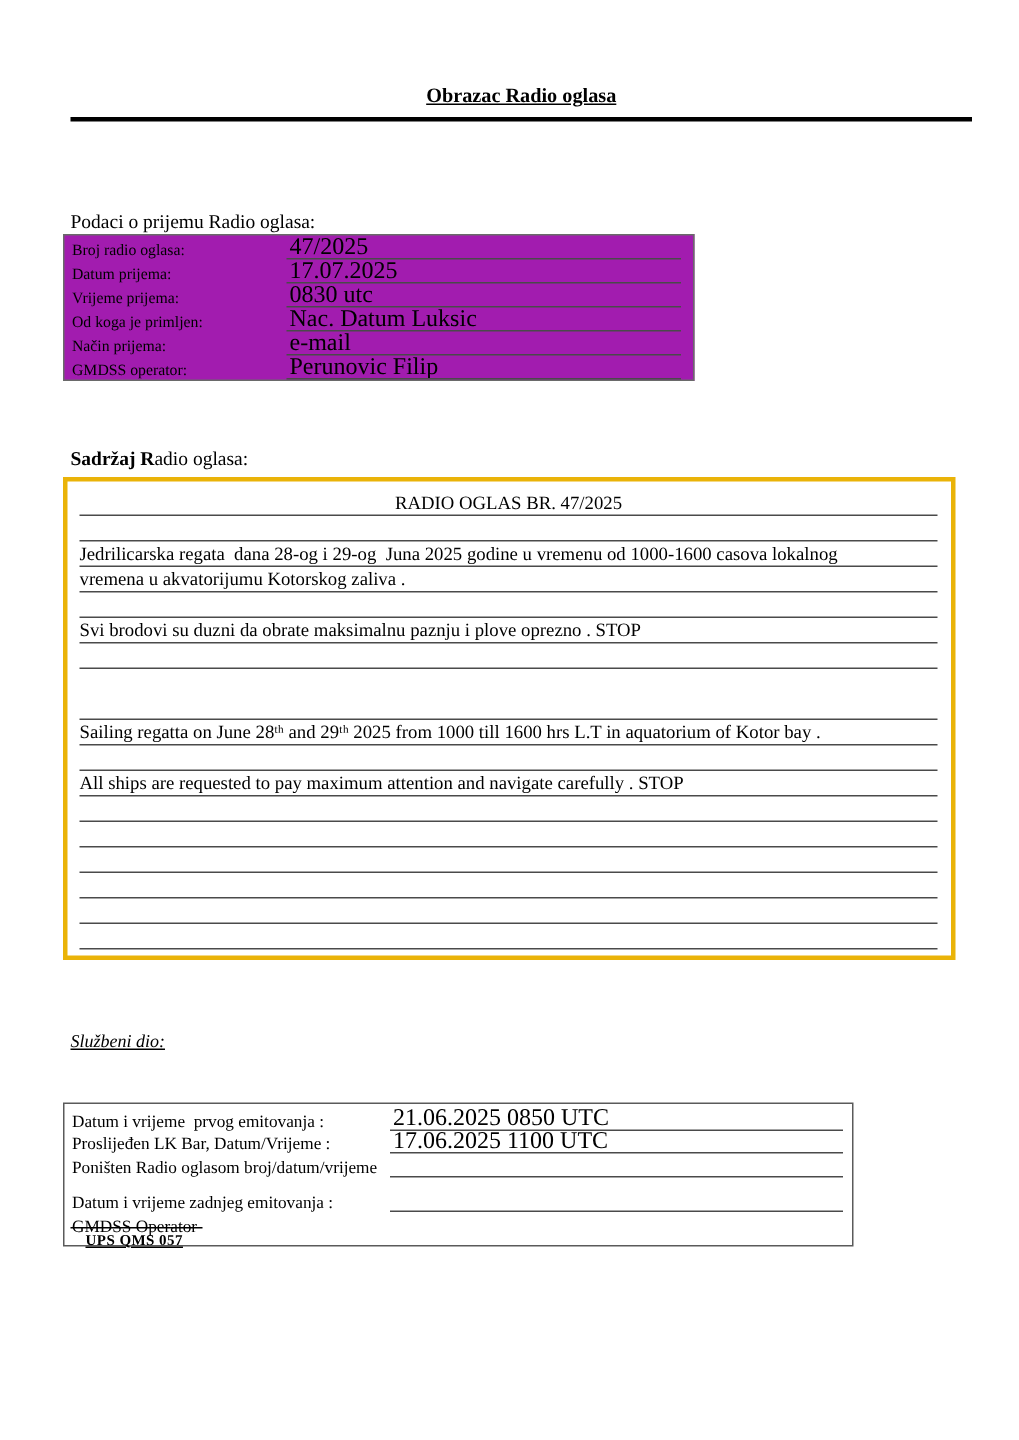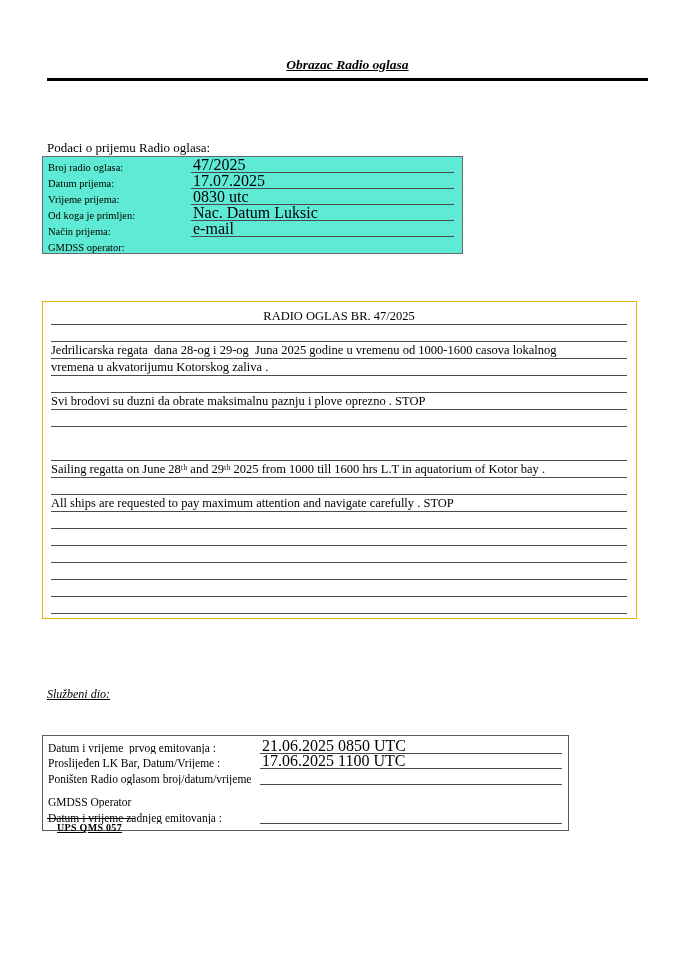--- a/index.html
+++ b/index.html
@@ -5,39 +5,39 @@
   html,body{margin:0;padding:0;}
   body{
     width:679px;height:960px;background:#ffffff;position:relative;
     font-family:"Liberation Serif","DejaVu Serif",serif;color:#000;
     overflow:hidden;
   }
   .title-block{
     position:absolute;left:47px;top:55px;width:601px;
     border-bottom:3px solid #000;text-align:center;padding-bottom:5px;
   }
-  .form-title{font-weight:bold;font-size:13.5px;text-decoration:underline;font-style:italic;}
+  .form-title{font-weight:bold;font-size:13.5px;text-decoration:underline;}
 
   .section-heading{position:absolute;left:47px;font-size:13px;}
   .reception-heading{top:140px;}
   .content-heading{top:298px;}
   .heading-italic{font-weight:bold;}
   .official-heading{top:687px;font-size:12px;font-weight:normal;font-style:italic;text-decoration:underline;}
 
   .reception-table{
     position:absolute;left:42px;top:156px;width:421px;
-    border:1px solid #6a6a6a;box-sizing:border-box;background:#5eead4;
+    border:1px solid #6a6a6a;box-sizing:border-box;background:#a21caf;
   }
   .r-row{display:flex;height:16px;align-items:flex-end;}
   .r-label{width:143px;padding-left:5px;font-size:10.5px;white-space:pre;overflow:hidden;}
   .r-value{flex:1;margin-right:8px;border-bottom:1px solid #4a4a4a;font-size:16px;line-height:15px;padding-left:2px;white-space:pre;overflow:hidden;}
 
   .content-box{
-    position:absolute;left:42px;top:301px;width:595px;
-    border:1px solid #eab308;box-sizing:border-box;padding:6px 0 4px 0;background:#fff;
+    position:absolute;left:42px;top:318px;width:595px;
+    border:3px solid #eab308;box-sizing:border-box;padding:6px 0 4px 0;background:#fff;
   }
   .c-row{height:17px;line-height:17px;margin:0 9px 0 8px;font-size:12.5px;white-space:pre;overflow:hidden;}
   .c-row.ruled{border-bottom:1px solid #4a4a4a;box-sizing:border-box;}
   .c-row.center{text-align:center;}
 
   .official-box{
     position:absolute;left:42px;top:735px;width:527px;
     border:1px solid #5a5a5a;box-sizing:border-box;padding:2px 0 6px 0;background:#fff;
   }
   .o-row{display:flex;height:15.5px;align-items:flex-end;}
@@ -74,20 +74,21 @@
     <div class="r-row">
       <div class="r-label">Od koga je primljen:</div>
       <div class="r-value">Nac. Datum Luksic</div>
     </div>
     <div class="r-row">
       <div class="r-label">Način prijema:</div>
       <div class="r-value">e-mail</div>
     </div>
     <div class="r-row">
       <div class="r-label">GMDSS operator:</div>
+      <div class="r-value">Perunovic Filip</div>
     </div>
   </div>
 
 <div class="section-heading content-heading"><span class="heading-italic">Sadržaj R</span><span>adio oglasa:</span></div>
 
 <div class="content-box">
     <div class="c-row ruled center">RADIO OGLAS BR. 47/2025</div>
     <div class="c-row ruled"></div>
     <div class="c-row ruled">Jedrilicarska regata  dana 28-og i 29-og  Juna 2025 godine u vremenu od 1000-1600 casova lokalnog</div>
     <div class="c-row ruled">vremena u akvatorijumu Kotorskog zaliva .</div>
@@ -117,23 +118,23 @@
     <div class="o-row">
       <div class="o-label">Proslijeđen LK Bar, Datum/Vrijeme :</div>
       <div class="o-value ruled">17.06.2025 1100 UTC</div>
     </div>
     <div class="o-row">
       <div class="o-label">Poništen Radio oglasom broj/datum/vrijeme</div>
       <div class="o-value ruled"></div>
     </div>
     <div class="o-spacer"></div>
     <div class="o-row">
+      <div class="o-label">Datum i vrijeme zadnjeg emitovanja :</div>
+      <div class="o-value ruled"></div>
+    </div>
+    <div class="o-row">
       <div class="o-label">GMDSS Operator</div>
       <div class="o-value"></div>
-    </div>
-    <div class="o-row">
-      <div class="o-label">Datum i vrijeme zadnjeg emitovanja :</div>
-      <div class="o-value ruled"></div>
     </div>
   </div>
 
 <div class="footer-rule"></div>
 <div class="footer-code">UPS QMS 057</div>
 
 </body></html>

